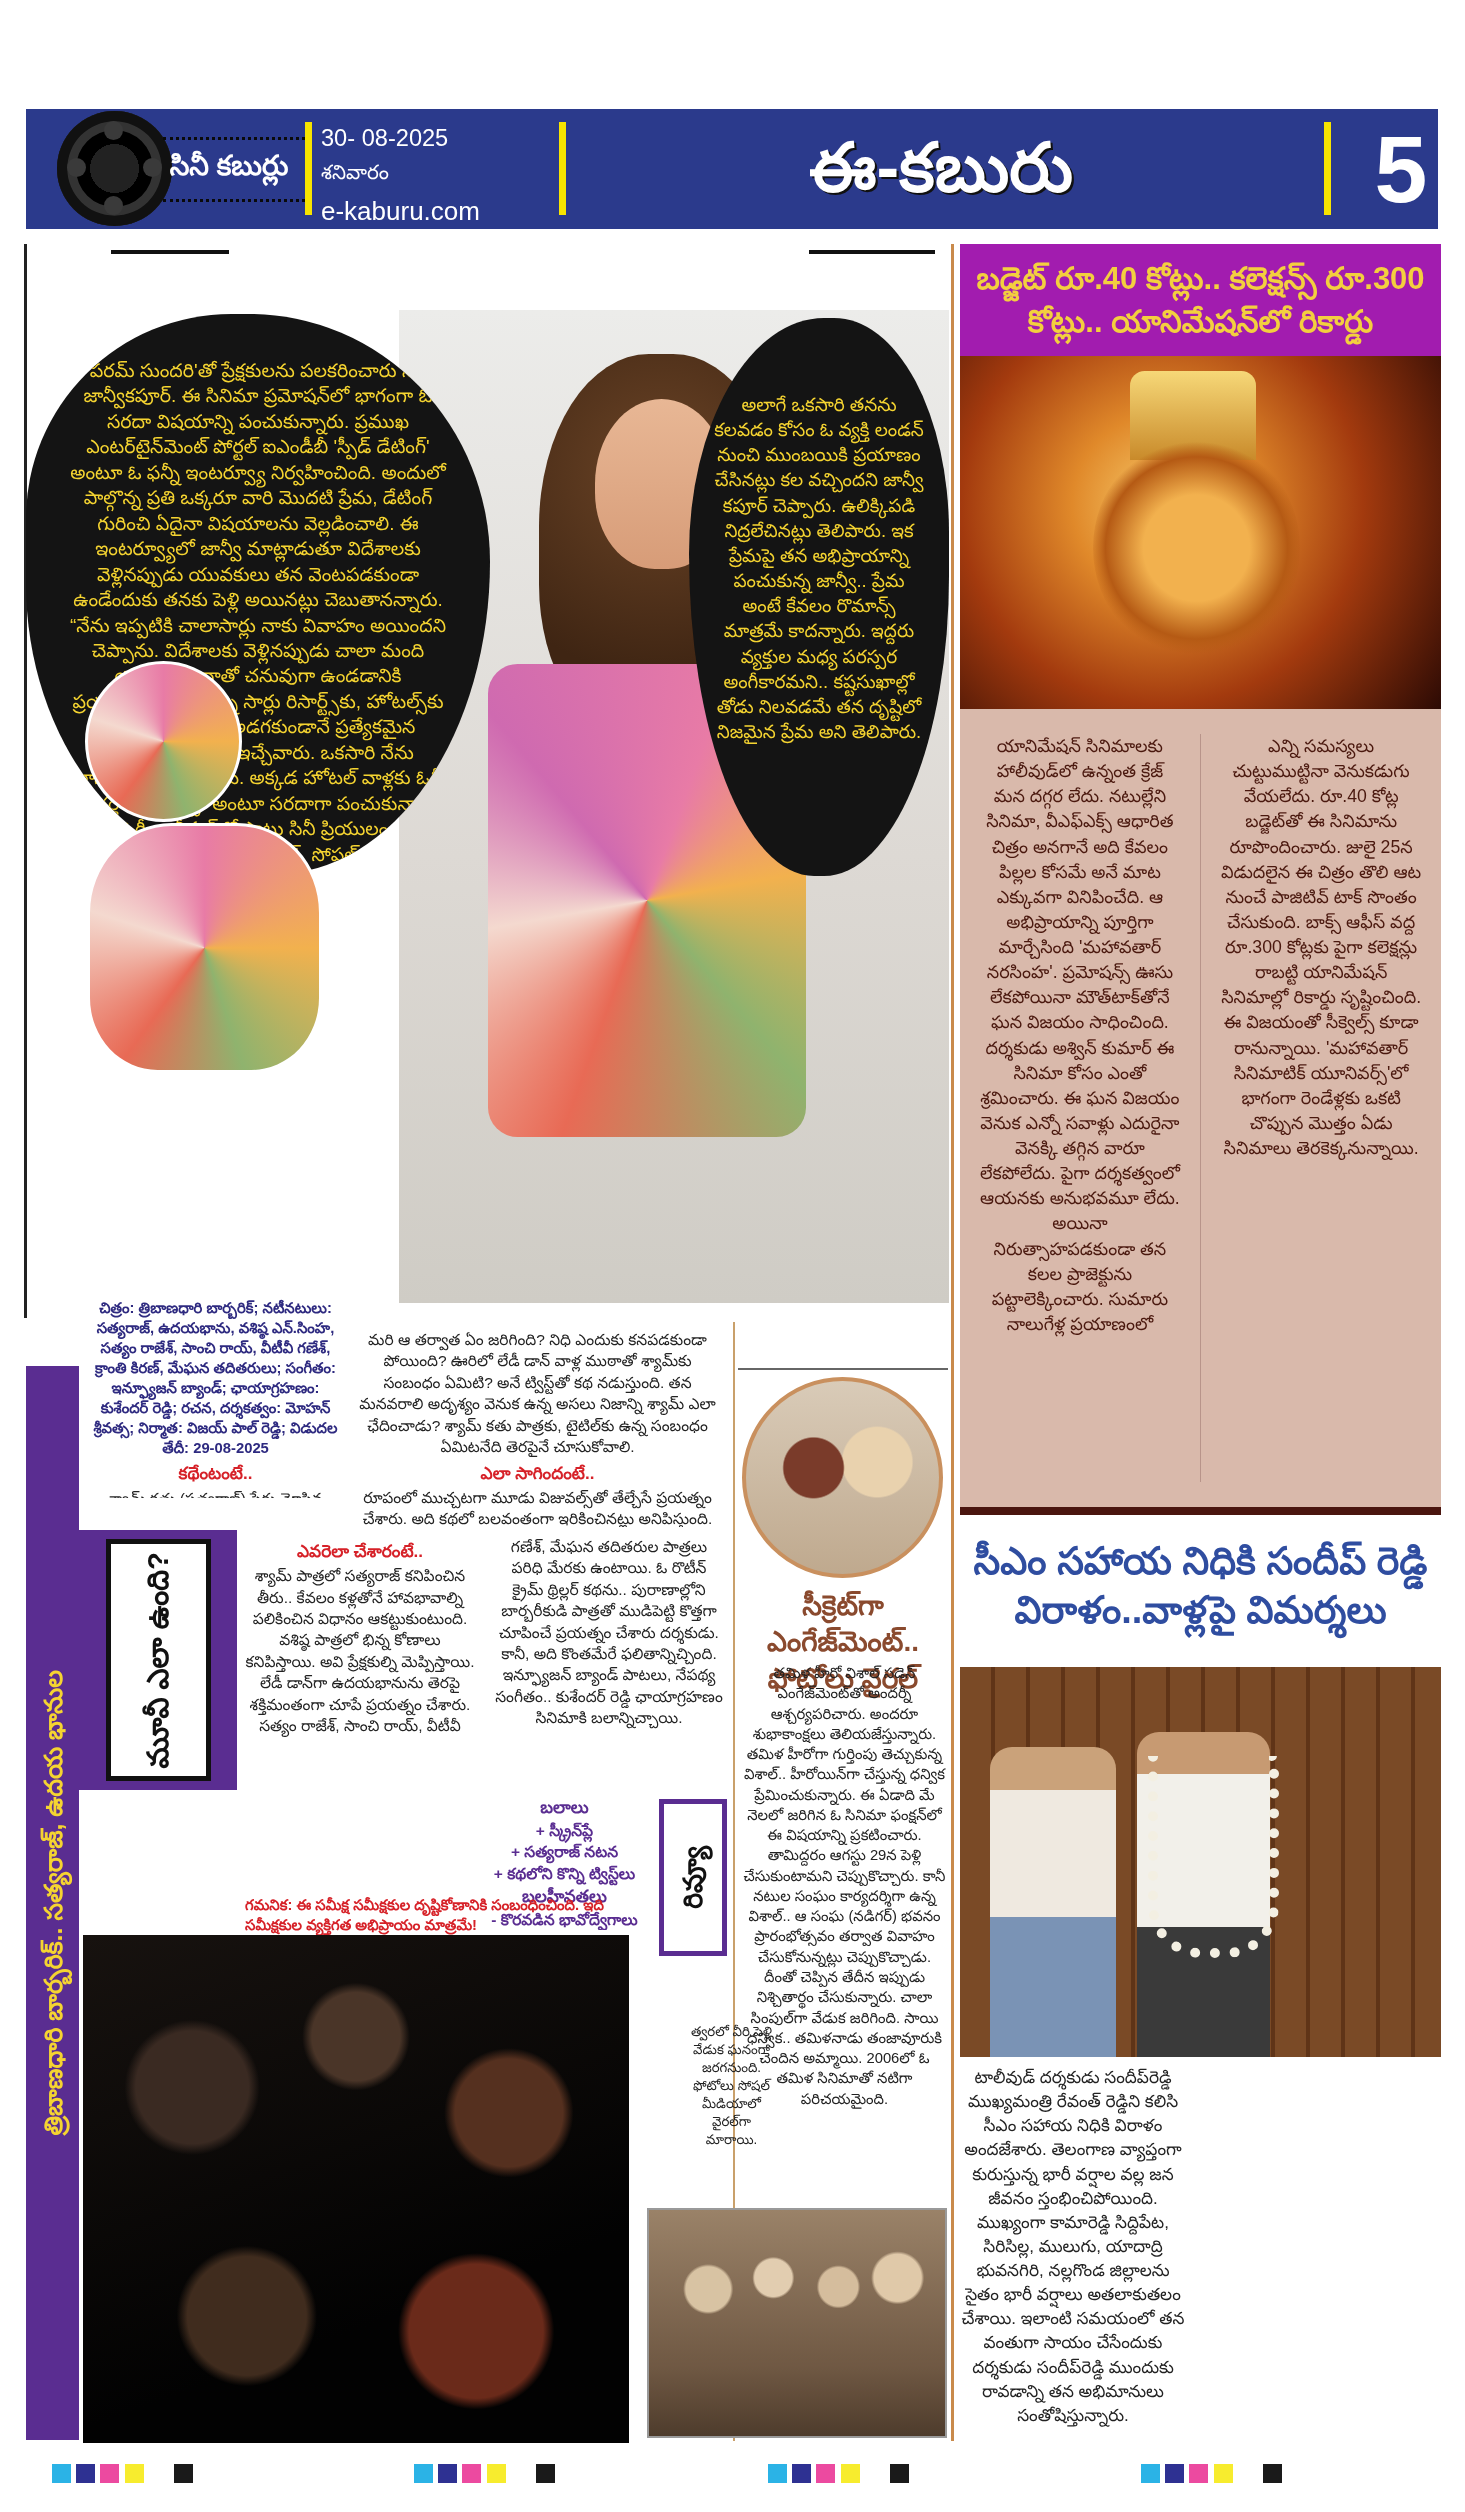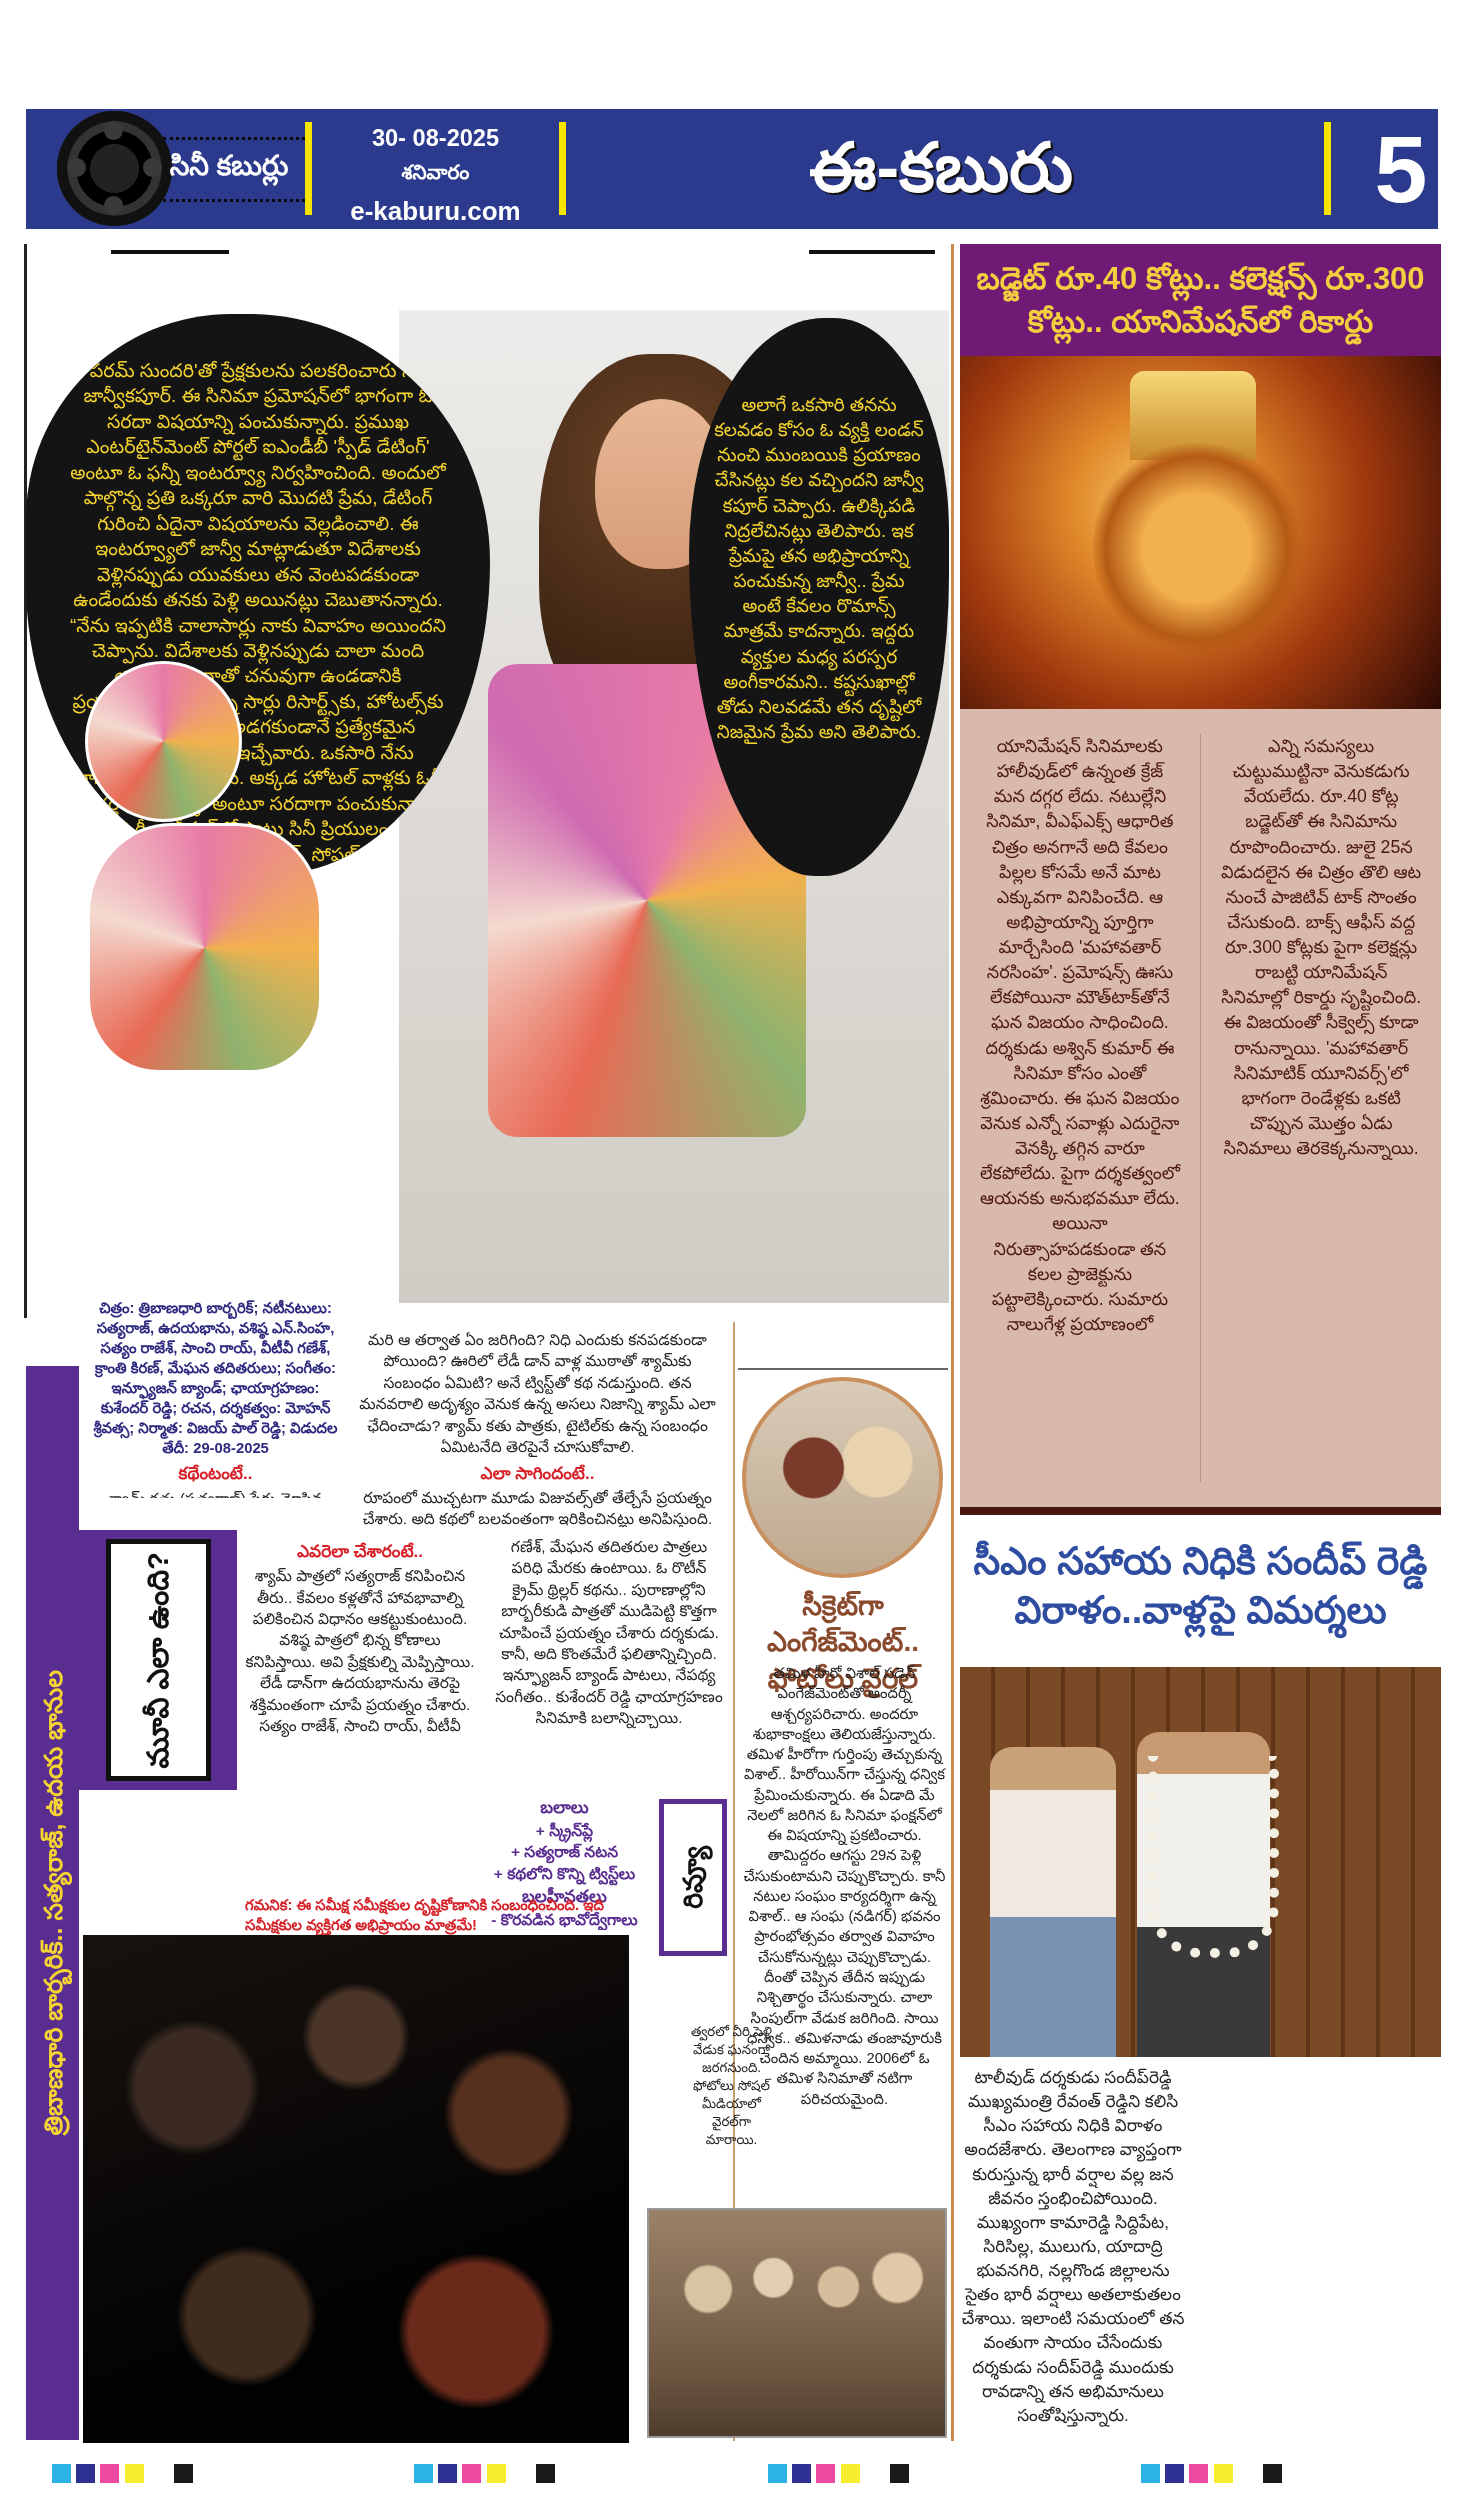--- a/index.html
+++ b/index.html
@@ -11,21 +11,21 @@
 
   
   .header{left:26px;top:109px;width:1412px;height:120px;background:#2b3a8c;}
   .reel{left:31px;top:1.5px;width:115px;height:115px;border-radius:50%;
         background:radial-gradient(circle,#222 0 30%,#000 30% 100%);
         box-shadow:inset 0 0 0 10.3px #111, inset 0 0 0 19px #333;}
   .reel-hole{width:19px;height:19px;border-radius:50%;background:#3a3a3a;position:absolute;}
   .brand{left:118px;top:41px;width:170px;color:#fff;font-weight:bold;font-size:28px;text-align:center;}
   .dotline{height:0;border-top:3.7px dotted #0a0a0a;width:148px;}
   .ybar{width:7.4px;height:93px;background:#f7e400;top:13.3px;}
-  .hdr-date{left:295px;top:14.8px;width:229px;height:90px;color:#fff;text-align:center;font-weight:bold;}
+  .hdr-date{left:295px;top:14.8px;width:229px;height:90px;color:#fff;font-weight:normal;}
   .hdr-date .l1{font-size:23.6px;margin-top:1.5px;}
   .hdr-date .l2{font-size:20px;margin-top:8.9px;}
   .hdr-date .l3{font-size:26px;margin-top:7px;}
   .masthead{left:546px;top:19px;width:738px;text-align:center;color:#fff;font-weight:bold;font-size:68px;
             text-shadow:2.2px 2.2px 0 #111;}
   .pagenum{left:1316px;top:5.9px;width:118px;text-align:center;color:#fff;font-weight:bold;font-size:95px;}
 
   
   .rule{background:#111;}
   .lead-headline{left:89px;top:258px;width:857px;text-align:center;color:#b03a92;
@@ -45,21 +45,21 @@
   .blob-left{left:26px;top:314px;width:464px;height:560px;border-radius:46% 54% 48% 52% / 38% 46% 58% 54%;
              padding:44px 41px;box-sizing:border-box;font-size:19px;line-height:1.34;text-align:center;}
   .blob-right{left:689px;top:318px;width:260px;height:558px;border-radius:54% 46% 50% 50% / 44% 40% 56% 60%;
               padding:74px 25px;box-sizing:border-box;font-size:18.5px;line-height:1.36;text-align:center;}
   .inset1{left:85px;top:661px;width:151px;height:155px;border-radius:50%;border:3px solid #fff;}
   .inset2{left:87px;top:823px;width:229px;height:244px;border-radius:36% 36% 30% 30%;border:3px solid #fff;}
   .floral{background:conic-gradient(from 0deg,#e87ba6,#f2b14e 25%,#8fb36e 45%,#e86a55 60%,#f4d9cf 80%,#e87ba6);}
 
   
   .orange-rule{left:951px;top:244px;width:3px;height:2197px;background:#c98a4b;}
-  .anim-head{left:960px;top:244px;width:481px;height:112px;background:#701a75;color:#f3cf3f;
+  .anim-head{left:960px;top:244px;width:481px;height:112px;background:#a21caf;color:#f3cf3f;
              font-weight:bold;font-size:31px;text-align:center;line-height:1.4;
              display:flex;align-items:center;justify-content:center;padding:0 10.3px;box-sizing:border-box;}
   .anim-photo{left:960px;top:356px;width:481px;height:353px;
               background:radial-gradient(circle at 42% 42%,#f7c96a 0%,#e0892a 26%,#a33a0e 58%,#2c0a04 100%);}
   .crown{left:170px;top:14.8px;width:126px;height:89px;border-radius:14.8px 14.8px 0 0;
          background:linear-gradient(180deg,#f6d878,#c98a2a);}
   .mane{left:133px;top:81px;width:207px;height:222px;border-radius:50%;
         background:radial-gradient(circle,#f2b14e 0 35%,#b55a14 60%,transparent 70%);}
   .anim-body{left:960px;top:709px;width:481px;height:806px;background:#d9b9ab;
              border-bottom:8.9px solid #4a150f;box-sizing:border-box;padding:25px 19px;

